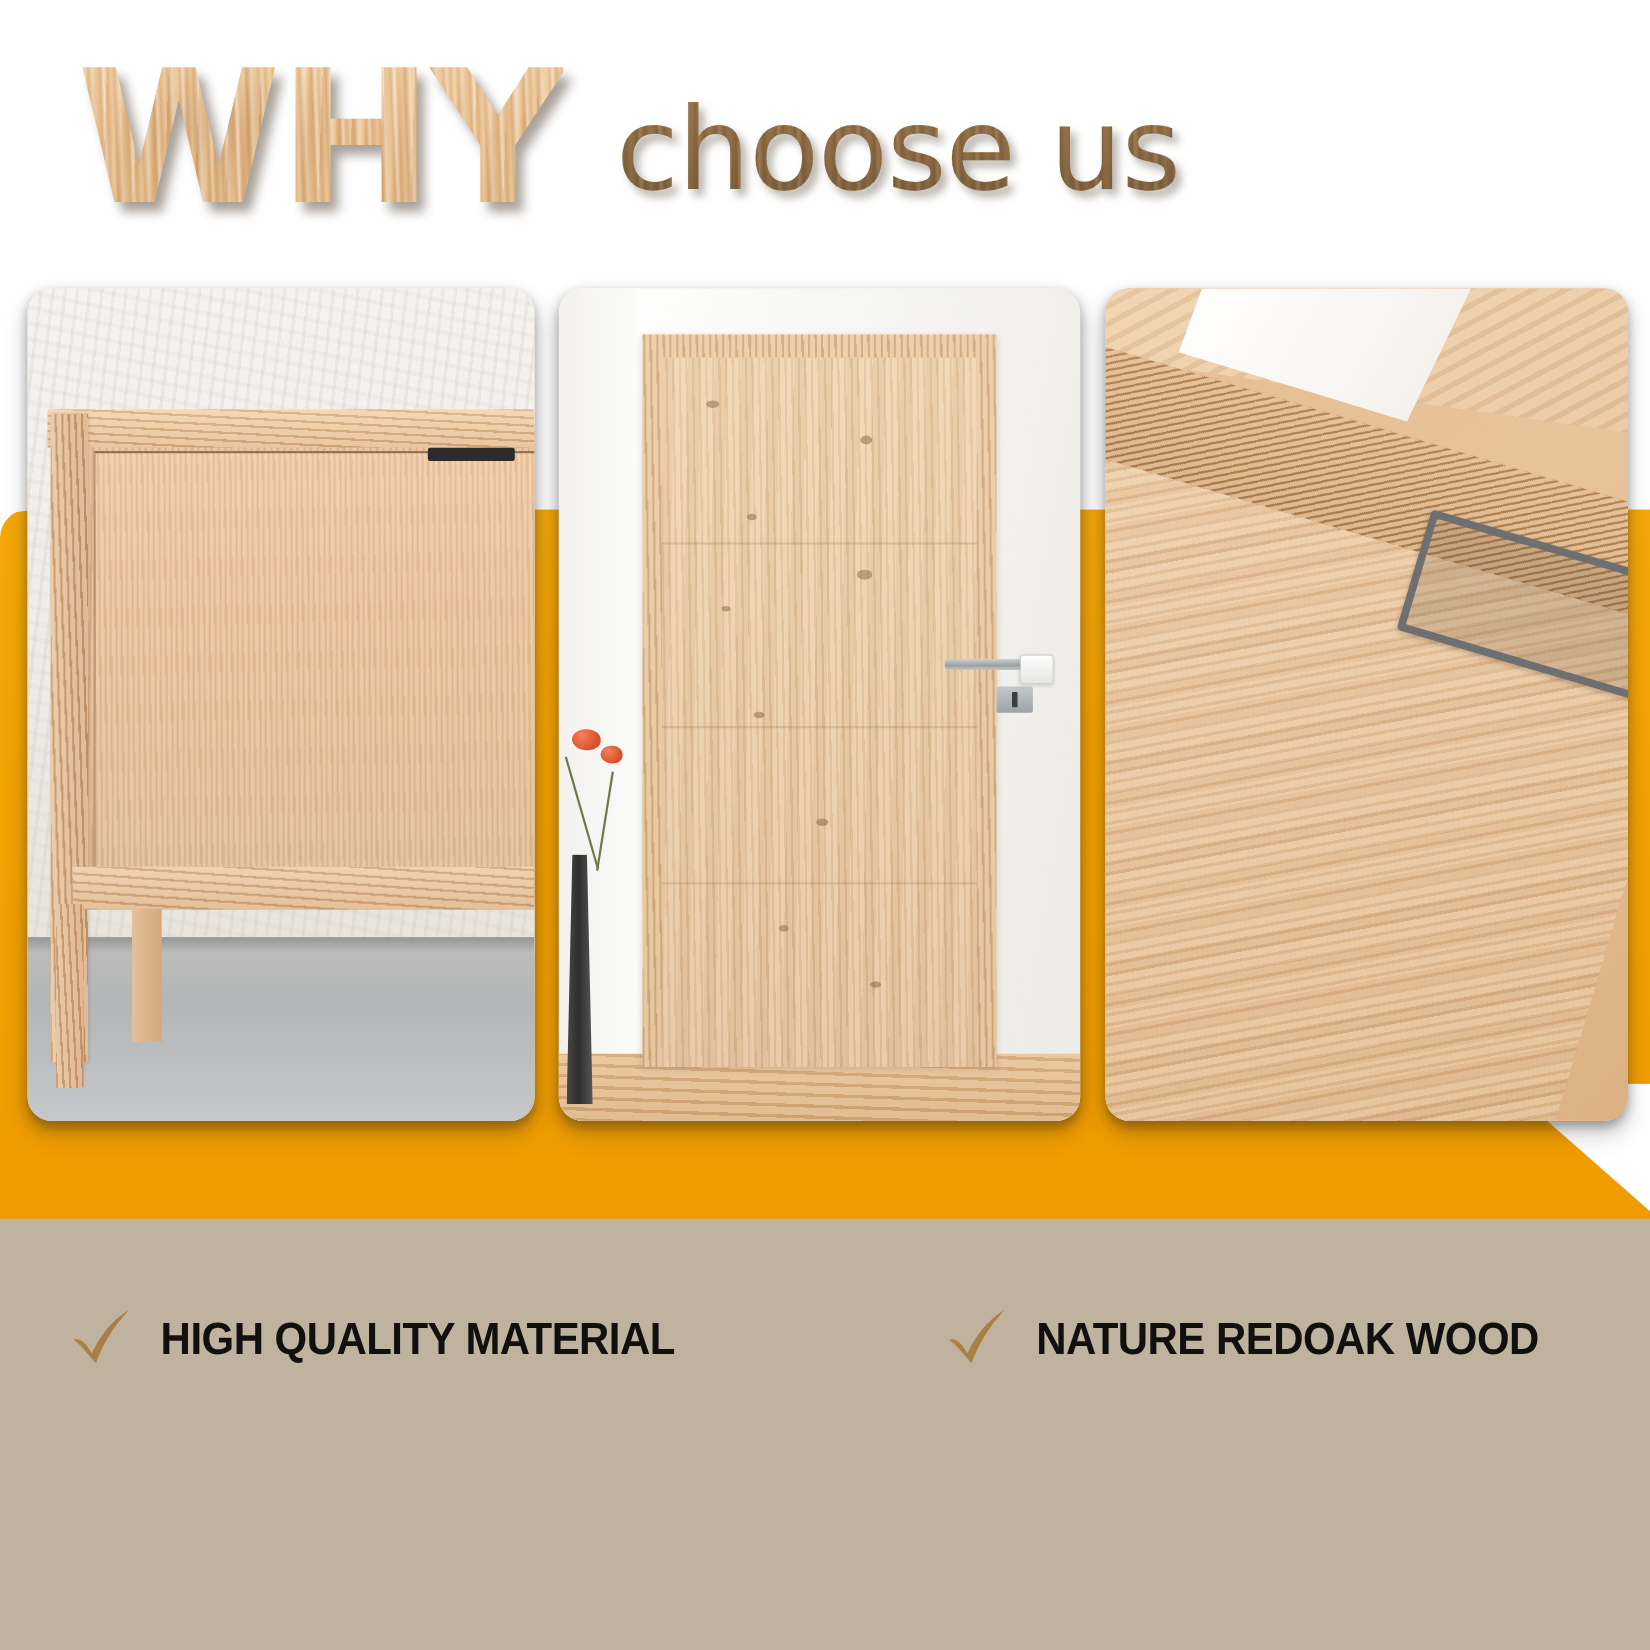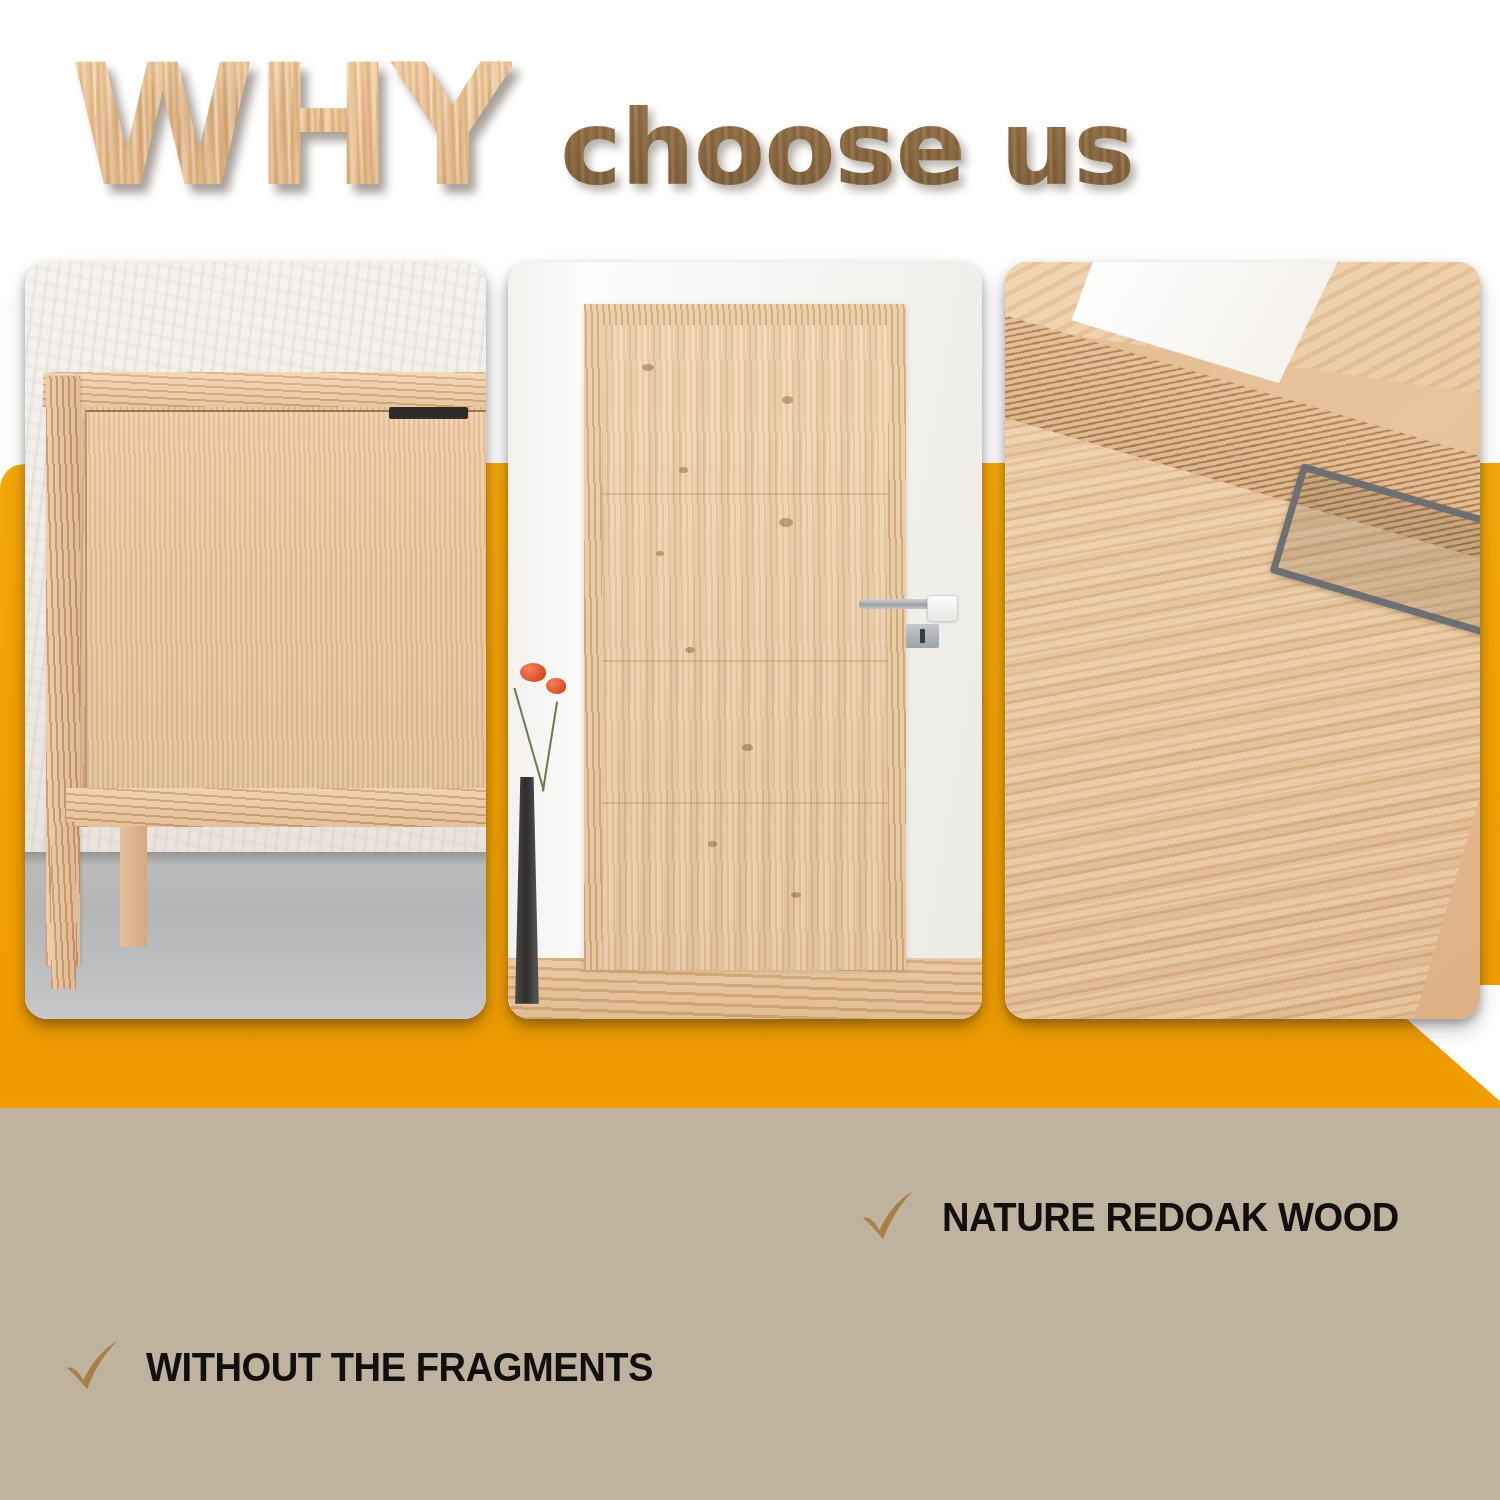--- a/index.html
+++ b/index.html
@@ -55,23 +55,23 @@
       linear-gradient(180deg,#f3cd9c 0%,#e5b67f 50%,#d9a96f 100%);
     -webkit-background-clip:text;
     background-clip:text;
     color:transparent;
     -webkit-text-fill-color:transparent;
     filter:drop-shadow(7px 9px 5px rgba(60,45,30,0.45));
   }
 
   .title-choose {
     position:absolute;
-    left:560px; top:96px;
+    left:560px; top:84px;
     font-size:104px;
-    font-weight:bold;
+    font-weight:normal;
     line-height:1;
     letter-spacing:-1px;
     font-family:"DejaVu Sans", sans-serif;
     background-color:#8a6b45;
     background-image:
       repeating-linear-gradient(89deg,
         rgba(255,255,255,0.00) 0px,
         rgba(120,88,52,0.45) 2px,
         rgba(190,152,107,0.40) 5px,
         rgba(110,80,46,0.30) 9px,
@@ -415,29 +415,29 @@
         <div class="c3-face"></div>
         <div class="c3-edge"></div>
         <div class="c3-handle"></div>
       </div>
     </div>
 
   </div>
 
   <div class="features"></div>
 
+  <div class="feature f-1">
+    <svg class="check" viewBox="0 0 64 64">
+      <path d="M5 33 C11 31 17 36 22 46 C29 31 40 15 57 5 C42 21 32 38 26 55 C20 48 12 38 5 33 Z" fill="#A97F44"></path>
+    </svg>
+    <span class="feature-label">HIGH QUALITY MATERIAL</span>
+  </div>
 
   <div class="feature f-2">
     <svg class="check" viewBox="0 0 64 64">
       <path d="M5 33 C11 31 17 36 22 46 C29 31 40 15 57 5 C42 21 32 38 26 55 C20 48 12 38 5 33 Z" fill="#A97F44"></path>
     </svg>
     <span class="feature-label">NATURE REDOAK WOOD</span>
   </div>
 
-  <div class="feature f-3">
-    <svg class="check" viewBox="0 0 64 64">
-      <path d="M5 33 C11 31 17 36 22 46 C29 31 40 15 57 5 C42 21 32 38 26 55 C20 48 12 38 5 33 Z" fill="#A97F44"></path>
-    </svg>
-    <span class="feature-label">WITHOUT THE FRAGMENTS</span>
-  </div>
 
 
 </div>
 
 </body></html>

